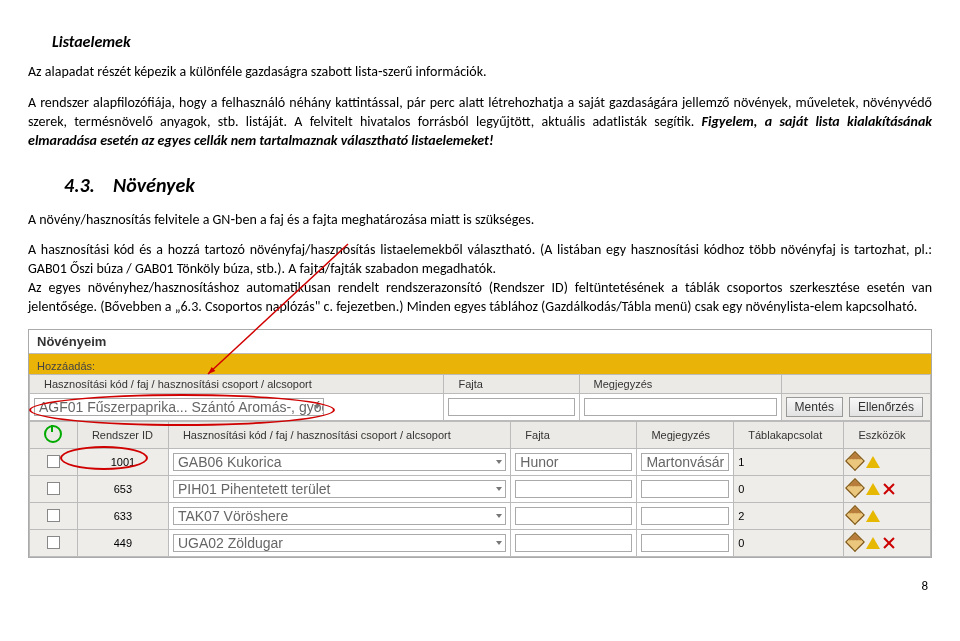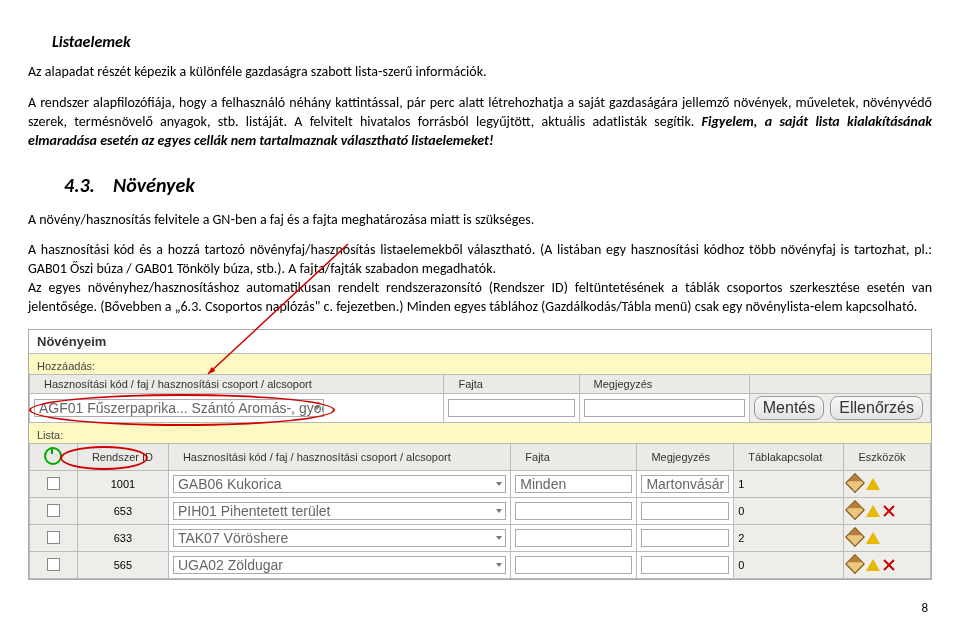--- a/index.html
+++ b/index.html
@@ -25,21 +25,21 @@
   }
   .bolditalic { font-weight: bold; font-style: italic; }
   h3.section-title {
     font-size: 20px;
     font-style: italic;
     font-weight: bold;
     margin: 22px 0 14px 36px;
   }
   
   .app-panel {
-    background: #fef9c3;
+    background: #eab308;
     border: 1px solid #aaa;
     font-family: Verdana, Arial, sans-serif;
     font-size: 11px;
     position: relative;
   }
   .app-panel .panel-title {
     background: #fff;
     font-size: 13px;
     font-weight: bold;
     color: #333;
@@ -96,23 +96,23 @@
     width: 0; height: 0;
     border-left: 3px solid transparent;
     border-right: 3px solid transparent;
     border-top: 4px solid #777;
   }
   .btn {
     display: inline-block;
     background: linear-gradient(#f8f8f8,#e2e2e2);
     border: 1px solid #999;
     padding: 2px 8px;
-    font-size: 16px;
+    font-size: 12px;
     color: #333;
-    border-radius: 8px;
+    border-radius: 0;
     margin-right: 3px;
     cursor: pointer;
   }
   .checkbox-cell { text-align: center; }
   .chk {
     display: inline-block;
     width: 11px; height: 11px;
     border: 1px solid #888;
     background: #fff;
   }
@@ -221,21 +221,20 @@
         <div class="input-box"></div>
       </td>
       <td style="text-align:right; white-space:nowrap;">
         <span class="btn">Mentés</span>
         <span class="btn">Ellenőrzés</span>
       </td>
     </tr>
   </tbody>
     </table>
 
-  <div class="sub-label">Lista:</div>
 
   <table class="app-table">
     <tbody>
         <tr>
       <th style="width:20px"><span class="icon-power"></span></th>
       <th style="width:80px; position:relative;">
         <span id="rid-header">Rendszer ID</span>
       </th>
       <th style="width:38%">Hasznosítási kód / faj / hasznosítási csoport / alcsoport</th>
       <th style="width:14%">Fajta</th>
@@ -247,21 +246,21 @@
     <tr>
       <td class="checkbox-cell"><span class="chk"></span></td>
       <td style="text-align:center">1001</td>
       <td class="input-cell">
             <div class="input-box dropdown">
               <span>GAB06 Kukorica</span>
             </div>
           </td>
       <td class="input-cell">
             <div class="input-box">
-              <span>Minden</span>
+              <span>Hunor</span>
             </div>
           </td>
       <td class="input-cell">
             <div class="input-box">
               <span>Martonvásár</span>
             </div>
           </td>
       <td>1</td>
       <td class="tools-cell">
         <span class="icon-pencil"></span>
@@ -315,21 +314,21 @@
           </td>
       <td>2</td>
       <td class="tools-cell">
         <span class="icon-pencil"></span>
         <span class="icon-warn"></span>
       </td>
     </tr>
 
     <tr>
       <td class="checkbox-cell"><span class="chk"></span></td>
-      <td style="text-align:center">565</td>
+      <td style="text-align:center">449</td>
       <td class="input-cell">
             <div class="input-box dropdown">
               <span>UGA02 Zöldugar</span>
             </div>
           </td>
       <td class="input-cell">
             <div class="input-box">
               <span></span>
             </div>
           </td>

